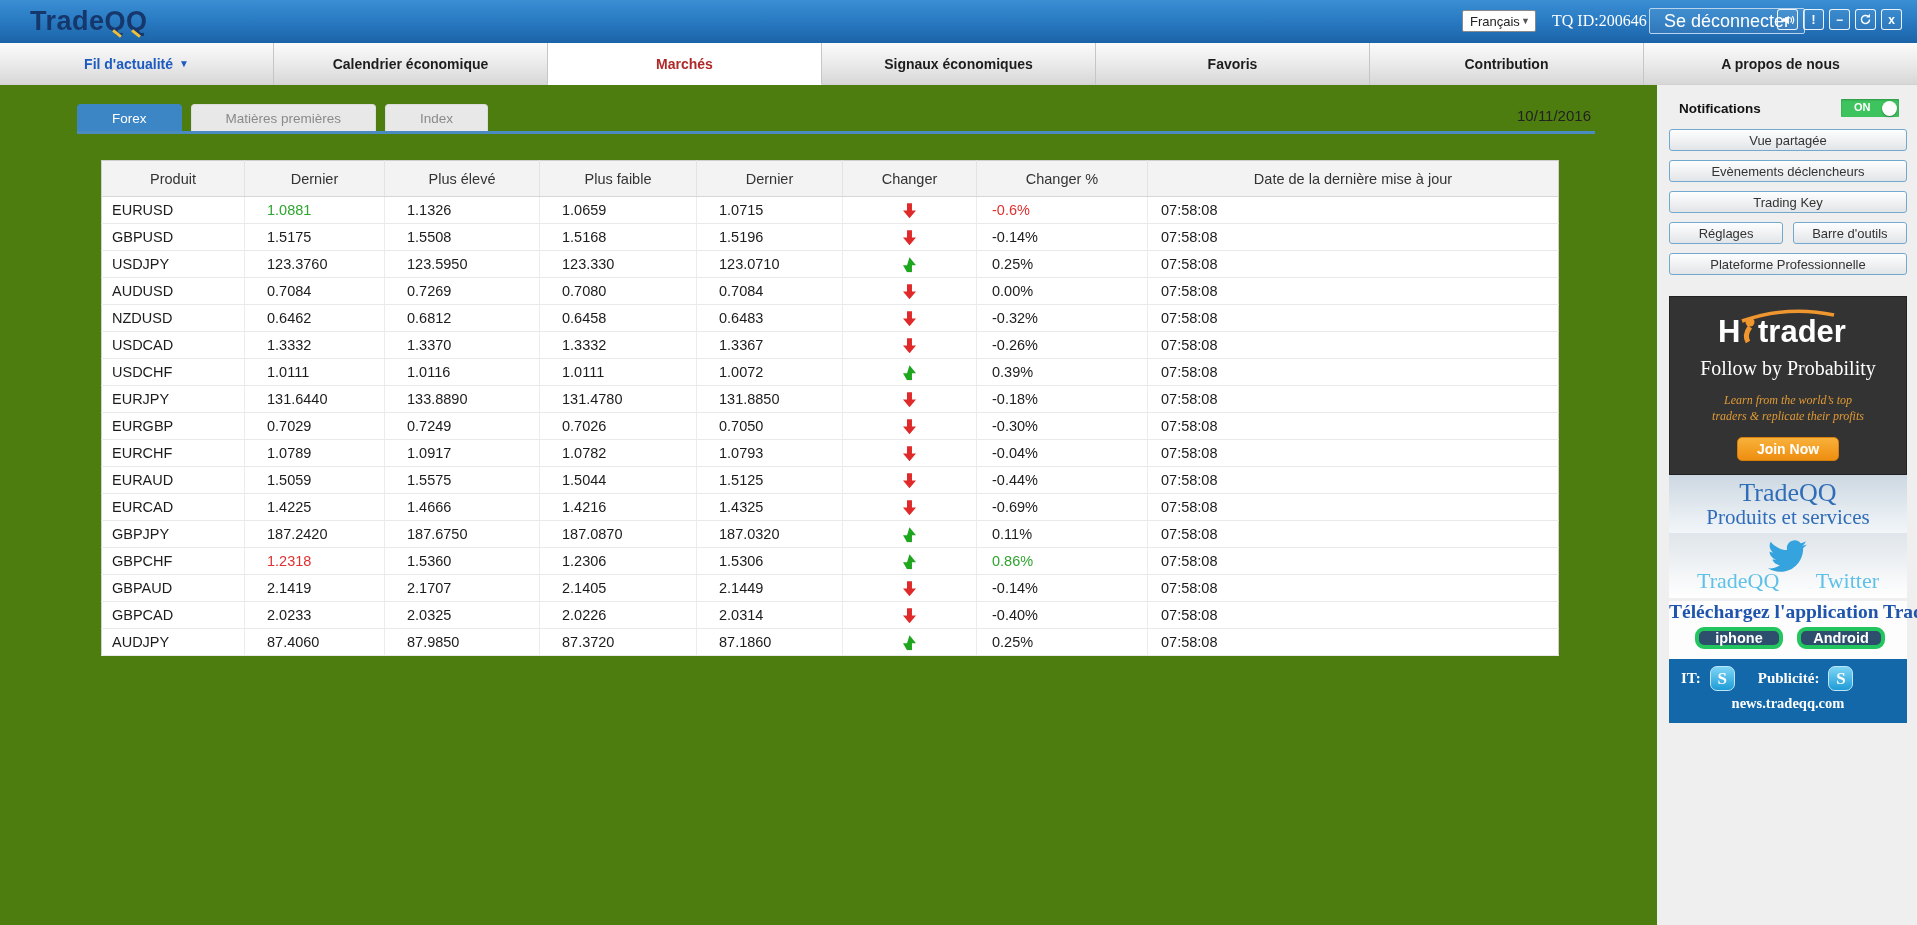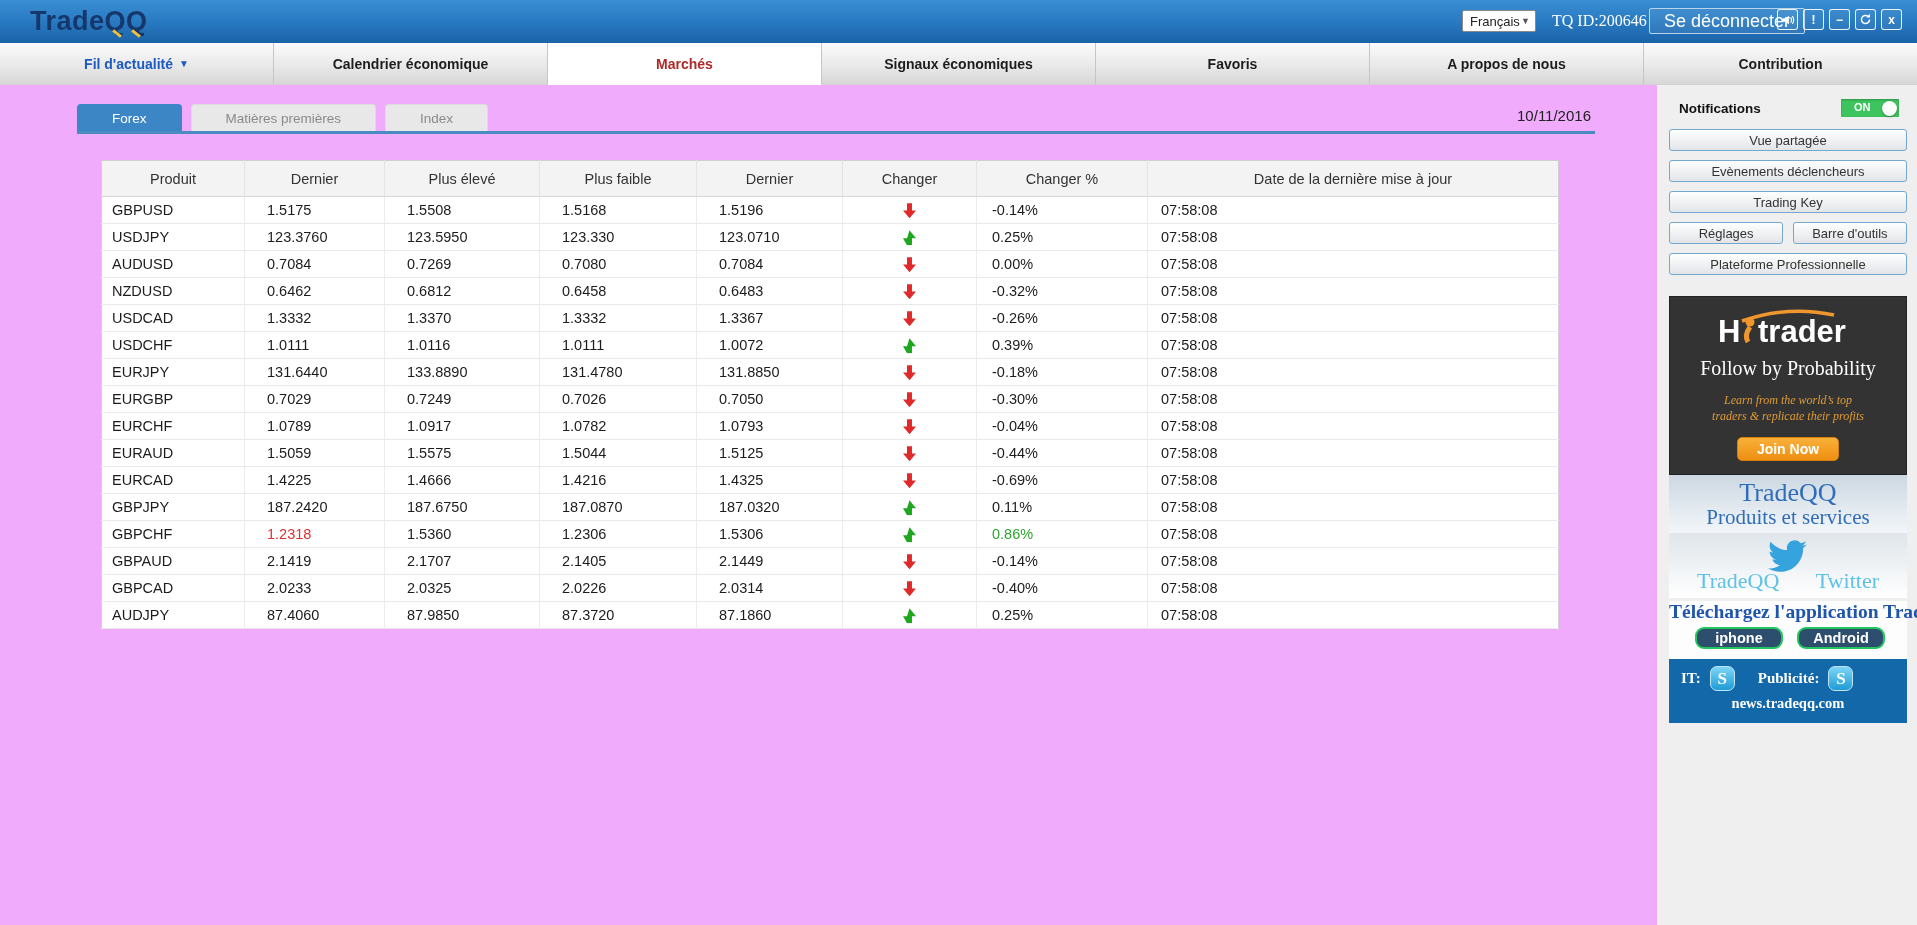--- a/index.html
+++ b/index.html
@@ -60,21 +60,21 @@
     background:linear-gradient(180deg,#fbfbfb 0%,#e9e9e9 55%,#d7d7d7 100%);
     border-right:1px solid #c6c6c6; border-bottom:1px solid #d2d2d2;
     font-size:14px; font-weight:bold; color:#1d1d1d; cursor:pointer; white-space:nowrap;
   }
   .nav-tab:last-child { border-right:none; }
   .nav-tab.news { color:#1d5bc0; }
   .nav-tab.active { background:#ffffff; color:#b02828; border-bottom:1px solid #fff; }
   .nav-tab .caret { font-size:10px; }
 
   
-  #main { position:absolute; left:0; top:85px; width:1657px; height:840px; background:#f0abfc; }
+  #main { position:absolute; left:0; top:85px; width:1657px; height:840px; background:#4d7c0f; }
 
   .subtabs { position:absolute; left:77px; top:19px; display:flex; gap:9px; }
   .subtab {
     height:27px; padding:0 34px; display:flex; align-items:center; justify-content:center;
     font-size:13.5px; border-radius:4px 4px 0 0; cursor:pointer;
     background:#e8e8e8; color:#8a8a8a; border:1px solid #dcdcdc; border-bottom:none;
   }
   .subtab.active { background:#3c86c6; color:#fff; border-color:#3c86c6; }
   .subtab-line { position:absolute; left:77px; top:46px; width:1518px; height:3px; background:#4a8cc1; }
   .market-date { position:absolute; top:22px; right:66px; font-size:15px; color:#222; }
@@ -170,21 +170,21 @@
   }
 
   .download-box { height:58px; background:#fdfdfd; text-align:center; }
   .download-title {
     font-family:"Liberation Serif",serif; font-weight:bold; font-size:19.5px;
     color:#1f55ad; margin-top:3px; white-space:nowrap;
   }
   .store-row { display:flex; justify-content:space-between; padding:4px 22px 0 26px; }
   .store-btn {
     min-width:88px; height:22px; border-radius:9px; background:#2e4e6e;
-    border:2px solid #22c55e; color:#fff; font-size:14.5px; font-weight:bold;
+    border:4px solid #22c55e; color:#fff; font-size:14.5px; font-weight:bold;
     display:flex; align-items:center; justify-content:center; cursor:pointer;
   }
 
   .side-footer { height:64px; background:#1368a9; color:#fff;
     font-family:"Liberation Serif",serif; font-weight:bold; }
   .footer-line1 { display:flex; align-items:center; gap:9px; padding:7px 0 0 12px; font-size:15px; }
   .skype-icon {
     width:25px; height:25px; border-radius:7px;
     background:linear-gradient(180deg,#7ed5f5,#1e9cd7); border:1px solid #bfe6f7;
     color:#fff; font-size:17px; font-weight:bold; font-family:"Liberation Serif",serif;
@@ -228,22 +228,22 @@
 
 <div id="nav">
   <div class="nav-tab news">
     <span>Fil d'actualité</span>
     <span class="caret">▼</span>
   </div>
   <div class="nav-tab">Calendrier économique</div>
   <div class="nav-tab active">Marchés</div>
   <div class="nav-tab">Signaux économiques</div>
   <div class="nav-tab">Favoris</div>
+  <div class="nav-tab">Contribution</div>
   <div class="nav-tab">A propos de nous</div>
-  <div class="nav-tab">Contribution</div>
 </div>
 
 <div id="main">
 
   <div class="subtabs">
     <div class="subtab active">Forex</div>
     <div class="subtab">Matières premières</div>
     <div class="subtab">Index</div>
   </div>
   <div class="market-date">10/11/2016</div>
@@ -267,20 +267,30 @@
         <th>Plus élevé</th>
         <th>Plus faible</th>
         <th>Dernier</th>
         <th>Changer</th>
         <th>Changer %</th>
         <th>Date de la dernière mise à jour</th>
       </tr>
     </thead>
     <tbody id="tbody">
         <tr>
+          <td class="product">EURUSD</td>
+          <td class="val green">1.0881</td>
+          <td class="val">1.1326</td>
+          <td class="val">1.0659</td>
+          <td class="val">1.0715</td>
+          <td class="chg"><span class="arr down"></span></td>
+          <td class="pct red">-0.6%</td>
+          <td class="time">07:58:08</td>
+        </tr>
+        <tr>
           <td class="product">GBPUSD</td>
           <td class="val">1.5175</td>
           <td class="val">1.5508</td>
           <td class="val">1.5168</td>
           <td class="val">1.5196</td>
           <td class="chg"><span class="arr down"></span></td>
           <td class="pct">-0.14%</td>
           <td class="time">07:58:08</td>
         </tr>
         <tr>

